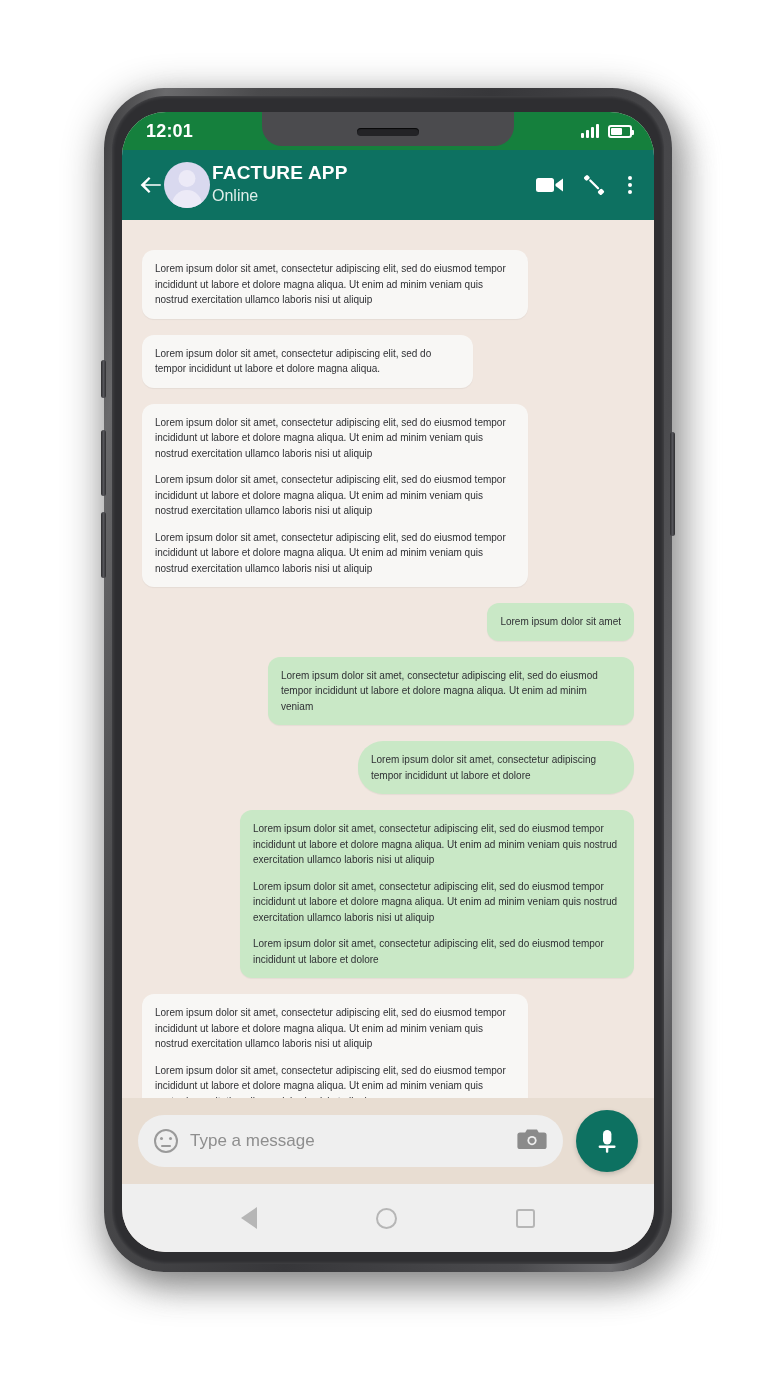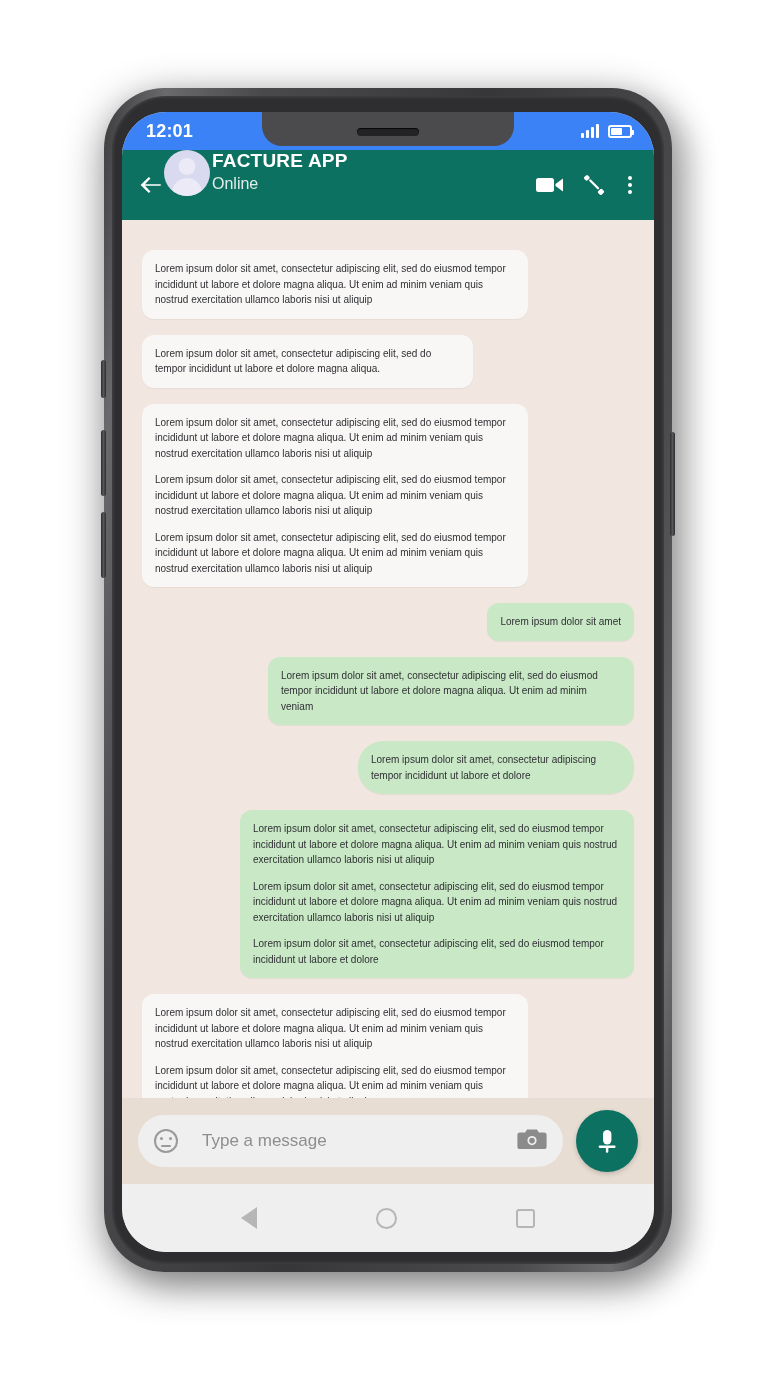--- a/index.html
+++ b/index.html
@@ -90,21 +90,21 @@
     border-radius: 3px;
   }
   .btn-silent { left: 101px; top: 360px; width: 5px; height: 38px; }
   .btn-vol-up { left: 101px; top: 430px; width: 5px; height: 66px; }
   .btn-vol-dn { left: 101px; top: 512px; width: 5px; height: 66px; }
   .btn-power  { left: 670px; top: 432px; width: 5px; height: 104px; }
 
   
   .statusbar {
     height: 38px;
-    background: #3b82f6;
+    background: #15803d;
     display: flex;
     align-items: center;
     justify-content: space-between;
     padding: 0 22px 0 24px;
     box-sizing: border-box;
     color: #ffffff;
   }
   .status-time {
     font-size: 18px;
     font-weight: bold;
@@ -137,20 +137,21 @@
     background: #fff;
     border-radius: 0 1px 1px 0;
   }
   .battery-fill { height: 100%; width: 62%; background: #fff; border-radius: 1px; }
 
   
   .appbar {
     height: 70px;
     background: #0d7161;
     display: flex;
+    align-items: center;
     padding: 0 18px 0 16px;
     box-sizing: border-box;
   }
   .back-icon { width: 26px; height: 26px; flex: 0 0 auto; cursor: pointer; }
   .avatar {
     width: 46px; height: 46px;
     border-radius: 50%;
     background: #d9d9ef;
     overflow: hidden;
     position: relative;
@@ -238,21 +239,21 @@
   }
   .inputfield {
     flex: 1 1 auto;
     height: 52px;
     background: #efefef;
     border-radius: 26px;
     display: flex;
     align-items: center;
     padding: 0 16px;
     box-sizing: border-box;
-    gap: 24px;
+    gap: 12px;
   }
   .emoji-ico {
     width: 24px; height: 24px;
     border: 2px solid #9a9a9a;
     border-radius: 50%;
     position: relative;
     flex: 0 0 auto;
     box-sizing: border-box;
   }
   .emoji-ico::before {

